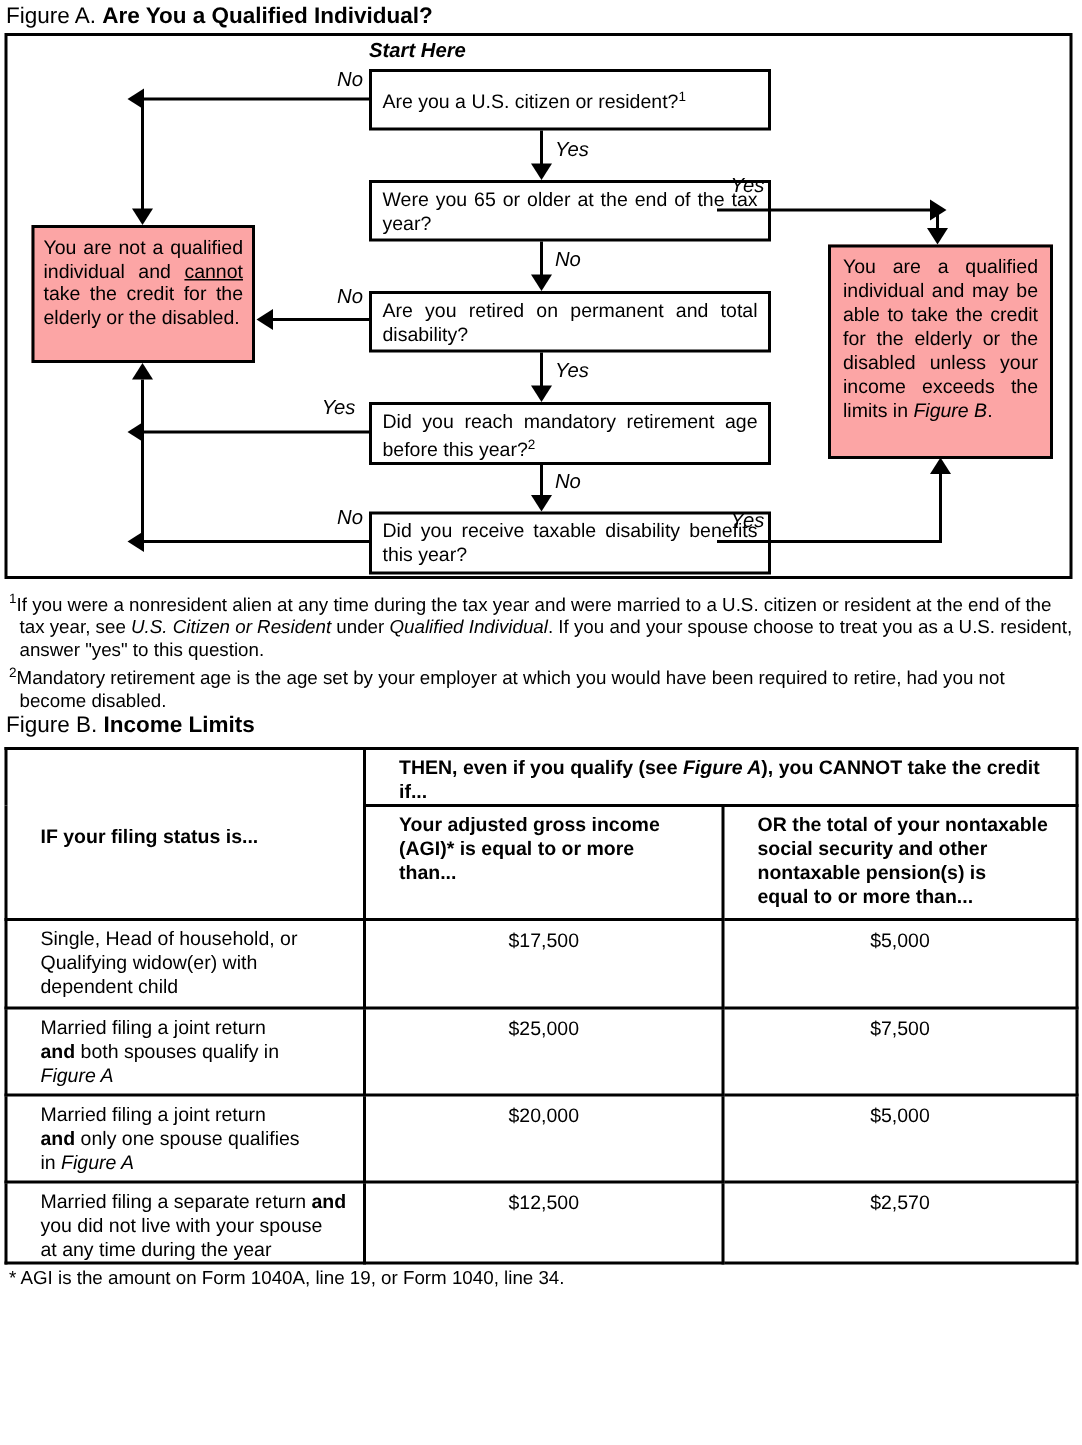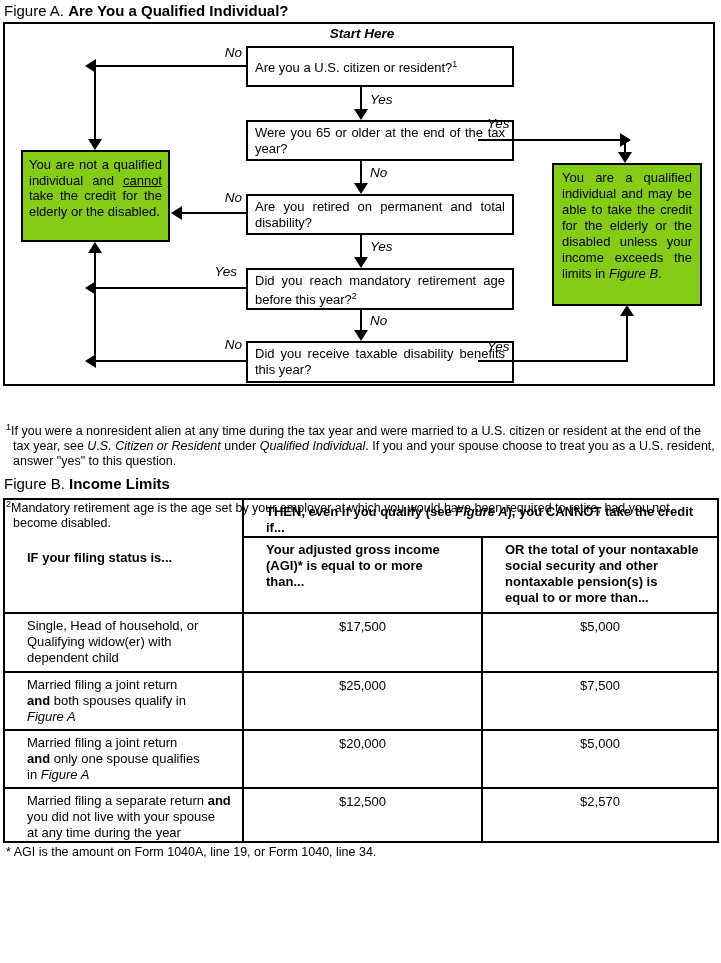--- a/index.html
+++ b/index.html
@@ -2,43 +2,43 @@
 <html><head>
 <meta charset="utf-8">
 <style>
   html,body{margin:0;padding:0;background:#fff;}
   #page{position:relative;width:721px;height:963px;background:#fff;color:#000;
         font-family:"Liberation Sans","DejaVu Sans",sans-serif;overflow:hidden;}
   .figtitle{position:absolute;font-size:15px;white-space:nowrap;}
   .figtitle .bold{font-weight:bold;}
   
   .outer{position:absolute;border:2px solid #000;box-sizing:border-box;}
-  .starthere{position:absolute;font-weight:bold;font-style:italic;font-size:13.5px;text-align:center;}
+  .starthere{position:absolute;font-weight:bold;font-style:italic;font-size:13.5px;}
   .qbox{position:absolute;left:246px;width:268px;border:2px solid #000;box-sizing:border-box;
         font-size:13px;line-height:15.5px;padding:3px 7px;text-align:justify;background:#fff;}
   .qbox.single{display:flex;align-items:center;text-align:left;padding:0 7px;}
   .obox{position:absolute;border:2px solid #000;box-sizing:border-box;font-size:13px;
-        text-align:justify;background:#84cc16;}
+        text-align:justify;background:#fca5a5;}
   .lbl{position:absolute;font-style:italic;font-size:13.5px;}
   .lbl.r{text-align:right;}
   .hl{position:absolute;height:2px;background:#000;}
   .vl{position:absolute;width:2px;background:#000;}
   .ah{position:absolute;width:0;height:0;}
   .ah.down{border-left:7px solid transparent;border-right:7px solid transparent;border-top:11px solid #000;}
   .ah.up{border-left:7px solid transparent;border-right:7px solid transparent;border-bottom:11px solid #000;}
   .ah.left{border-top:7px solid transparent;border-bottom:7px solid transparent;border-right:11px solid #000;}
   .ah.right{border-top:7px solid transparent;border-bottom:7px solid transparent;border-left:11px solid #000;}
   sup{font-size:9px;}
   .u{text-decoration:underline;}
   .i{font-style:italic;}
   .b{font-weight:bold;}
   .bi{font-weight:bold;font-style:italic;}
   
   .fnblock{position:absolute;font-size:12.5px;line-height:15px;}
-  .fnote{padding-left:7px;text-indent:-7px;margin-top:28px;}
+  .fnote{padding-left:7px;text-indent:-7px;}
   
   table.figb{position:absolute;border-collapse:collapse;table-layout:fixed;
              font-size:13px;line-height:16px;}
   table.figb td{border:2px solid #000;box-sizing:border-box;vertical-align:top;padding:0;}
   table.figb td.lab{padding:4px 4px 0 22px;}
   table.figb td.hd{font-weight:bold;}
   table.figb td.mid{vertical-align:middle;}
   table.figb td.val{text-align:center;padding-top:5px;}
 </style>
 </head>

